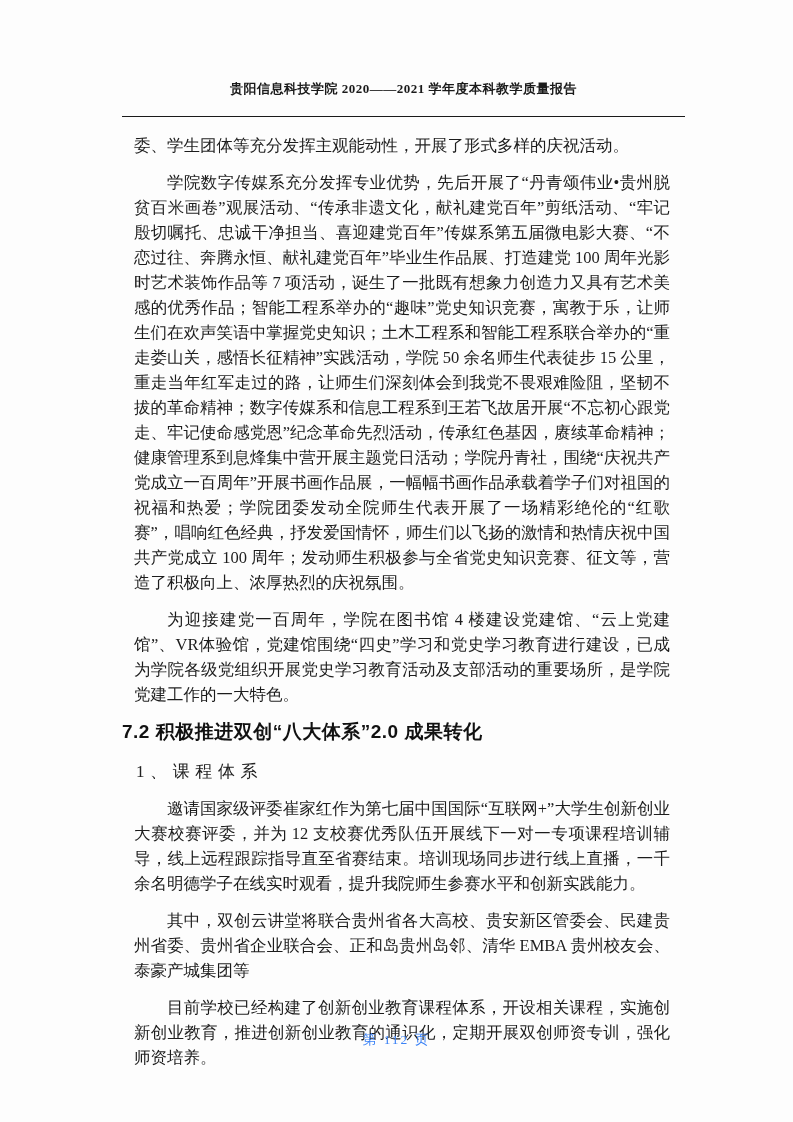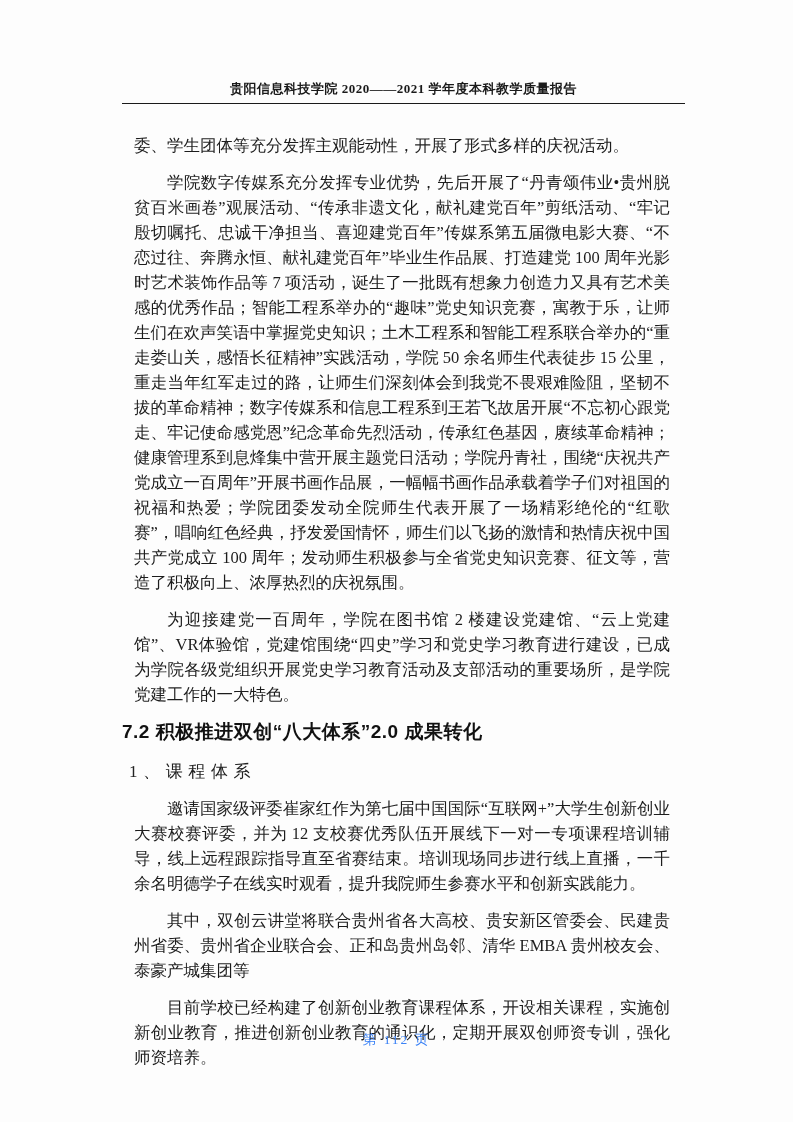--- a/index.html
+++ b/index.html
@@ -21,21 +21,21 @@
   .running-header {
     position: absolute;
     top: 80px;
     left: 122px;
     width: 563px;
     text-align: center;
     font-size: 13px;
     font-weight: 700;
     letter-spacing: 0.5px;
     color: #1a1a1a;
-    padding-bottom: 5px;
+    padding-bottom: 18px;
     border-bottom: 1.6px solid #1a1a1a;
   }
   .content {
     position: absolute;
     top: 121px;
     left: 122px;
     width: 560px;
     text-align: justify;
     font-size: 16.5px;
     line-height: 25px;
@@ -55,21 +55,21 @@
     color: #111;
     margin: 6px 0 15px 0;
     text-indent: 0;
     letter-spacing: 0.5px;
     text-align: left;
   }
   .subsection-heading {
     font-size: 17px;
     font-weight: 400;
     color: #222;
-    margin: 0 0 11px 7px;
+    margin: 0 0 11px 14px;
     letter-spacing: 0.33em;
     text-align: left;
   }
   .page-footer {
     position: absolute;
     top: 1031px;
     left: 0;
     width: 100%;
     text-align: center;
     font-size: 13.5px;
@@ -83,21 +83,21 @@
 <div class="page">
 
   <div class="running-header">贵阳信息科技学院 2020——2021 学年度本科教学质量报告</div>
 
   <div class="content">
 
     <p class="no-indent">委、学生团体等充分发挥主观能动性，开展了形式多样的庆祝活动。</p>
 
     <p>学院数字传媒系充分发挥专业优势，先后开展了“丹青颂伟业•贵州脱贫百米画卷”观展活动、“传承非遗文化，献礼建党百年”剪纸活动、“牢记殷切嘱托、忠诚干净担当、喜迎建党百年”传媒系第五届微电影大赛、“不恋过往、奔腾永恒、献礼建党百年”毕业生作品展、打造建党 100 周年光影时艺术装饰作品等 7 项活动，诞生了一批既有想象力创造力又具有艺术美感的优秀作品；智能工程系举办的“趣味”党史知识竞赛，寓教于乐，让师生们在欢声笑语中掌握党史知识；土木工程系和智能工程系联合举办的“重走娄山关，感悟长征精神”实践活动，学院 50 余名师生代表徒步 15 公里，重走当年红军走过的路，让师生们深刻体会到我党不畏艰难险阻，坚韧不拔的革命精神；数字传媒系和信息工程系到王若飞故居开展“不忘初心跟党走、牢记使命感党恩”纪念革命先烈活动，传承红色基因，赓续革命精神；健康管理系到息烽集中营开展主题党日活动；学院丹青社，围绕“庆祝共产党成立一百周年”开展书画作品展，一幅幅书画作品承载着学子们对祖国的祝福和热爱；学院团委发动全院师生代表开展了一场精彩绝伦的“红歌赛”，唱响红色经典，抒发爱国情怀，师生们以飞扬的激情和热情庆祝中国共产党成立 100 周年；发动师生积极参与全省党史知识竞赛、征文等，营造了积极向上、浓厚热烈的庆祝氛围。</p>
 
-    <p>为迎接建党一百周年，学院在图书馆 2 楼建设党建馆、“云上党建馆”、VR体验馆，党建馆围绕“四史”学习和党史学习教育进行建设，已成为学院各级党组织开展党史学习教育活动及支部活动的重要场所，是学院党建工作的一大特色。</p>
+    <p>为迎接建党一百周年，学院在图书馆 4 楼建设党建馆、“云上党建馆”、VR体验馆，党建馆围绕“四史”学习和党史学习教育进行建设，已成为学院各级党组织开展党史学习教育活动及支部活动的重要场所，是学院党建工作的一大特色。</p>
 
     <h2 class="section-heading">7.2 积极推进双创“八大体系”2.0 成果转化</h2>
 
     <h3 class="subsection-heading">1、课程体系</h3>
 
 
     <p>邀请国家级评委崔家红作为第七届中国国际“互联网+”大学生创新创业大赛校赛评委，并为 12 支校赛优秀队伍开展线下一对一专项课程培训辅导，线上远程跟踪指导直至省赛结束。培训现场同步进行线上直播，一千余名明德学子在线实时观看，提升我院师生参赛水平和创新实践能力。</p>
 
     <p>其中，双创云讲堂将联合贵州省各大高校、贵安新区管委会、民建贵州省委、贵州省企业联合会、正和岛贵州岛邻、清华 EMBA 贵州校友会、泰豪产城集团等</p>
 

